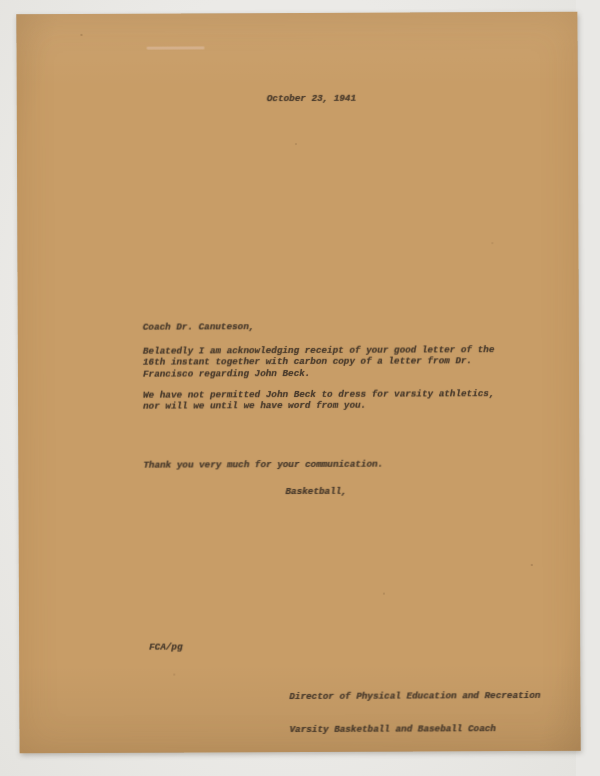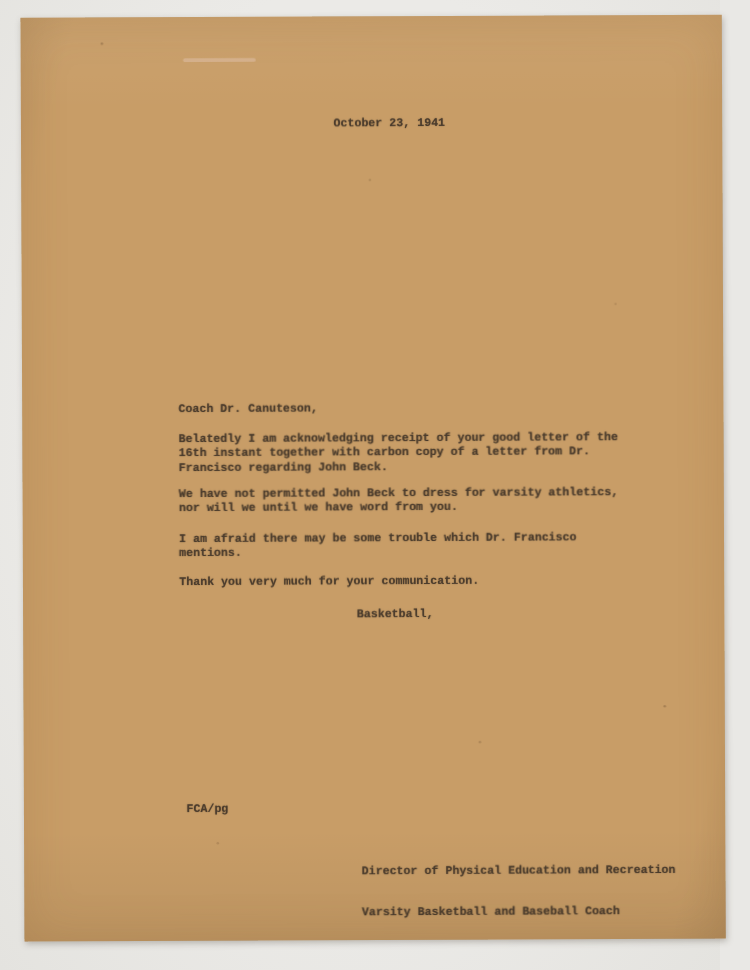--- a/index.html
+++ b/index.html
@@ -9,20 +9,21 @@
     height: 776px;
     overflow: hidden;
     background: #e9e8e5;
     font-family: "Liberation Mono", "DejaVu Sans Mono", monospace;
   }
   .scan {
     position: relative;
     width: 576px;
     height: 776px;
     background: radial-gradient(ellipse at 50% 45%, #ebeae7 60%, #e4e3df 100%);
+    font-style: italic;
   }
   .paper {
     position: absolute;
     left: 18px;
     top: 13px;
     width: 561px;
     height: 739px;
     background:
       linear-gradient(105deg, rgba(0,0,0,0.045) 0%, rgba(0,0,0,0) 6%, rgba(0,0,0,0) 94%, rgba(0,0,0,0.05) 100%),
       linear-gradient(180deg, rgba(255,255,255,0.05) 0%, rgba(0,0,0,0) 10%, rgba(0,0,0,0) 88%, rgba(0,0,0,0.06) 100%),
@@ -92,22 +93,20 @@
 
     <div class="typed salut">Coach Dr. Canuteson,</div>
 
     <div class="typed para-1">Belatedly I am acknowledging receipt of your good letter of the
 16th instant together with carbon copy of a letter from Dr.
 Francisco regarding John Beck.</div>
 
     <div class="typed para-2">We have not permitted John Beck to dress for varsity athletics,
 nor will we until we have word from you.</div>
 
-    <div class="typed para-3">I am afraid there may be some trouble which Dr. Francisco
-mentions.</div>
 
     <div class="typed para-4">Thank you very much for your communication.</div>
 
     <div class="typed closing">Basketball,</div>
 
     <div class="typed sigblock">
       <div>Director of Physical Education and Recreation</div>
       <div>Varsity Basketball and Baseball Coach</div>
     </div>
 

